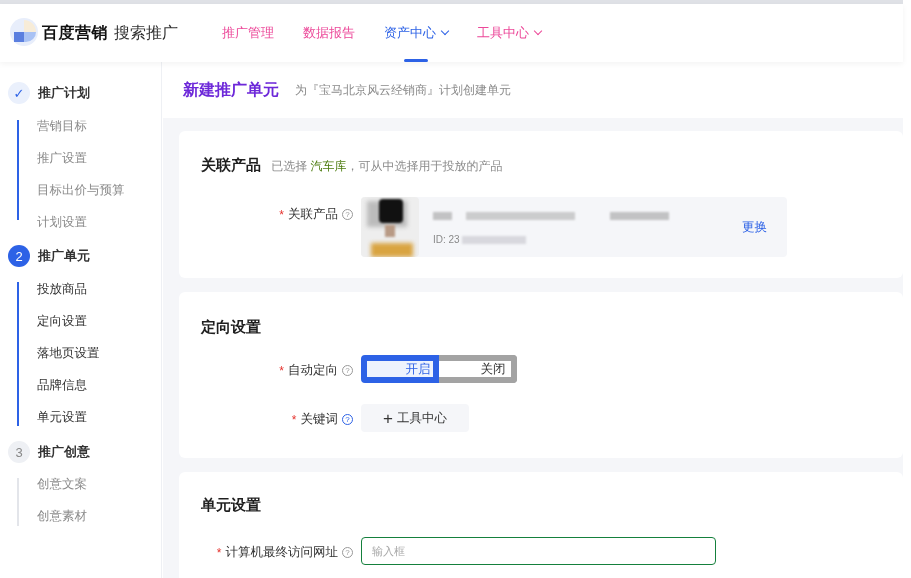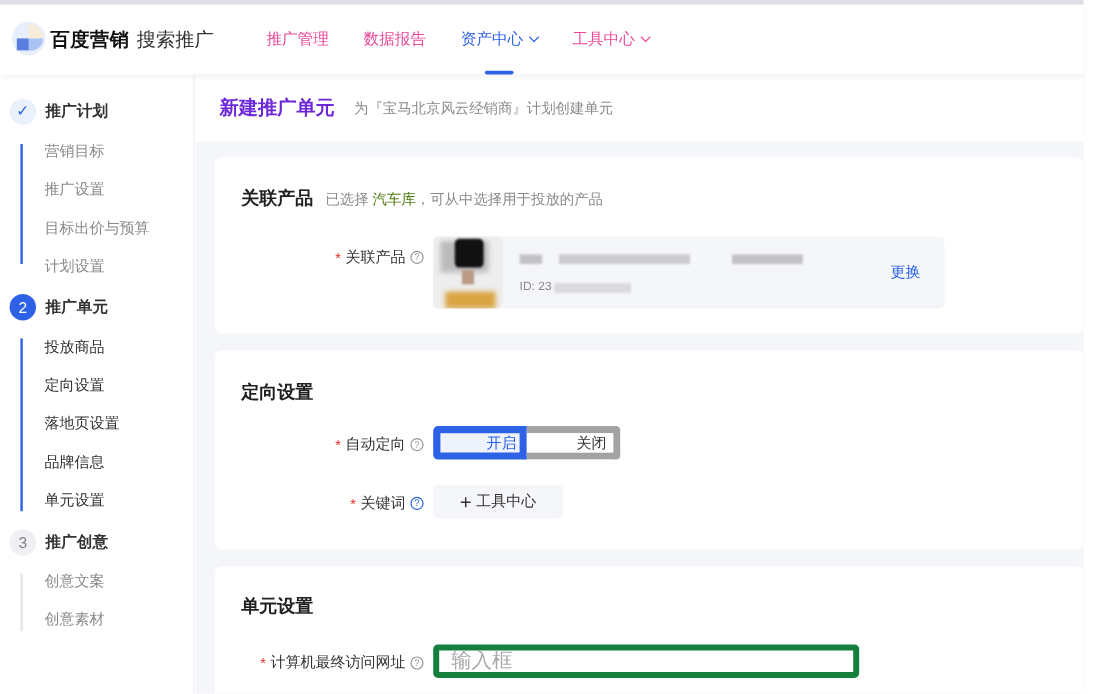--- a/index.html
+++ b/index.html
@@ -58,21 +58,21 @@
   .prod-id .blur { display: inline-block; width: 64px; height: 8px; background: #d8d8de; margin-left: 2px; filter: blur(1px); }
   .replace { position: absolute; right: 20px; top: 22px; font-size: 12.5px; color: #2d62e6; cursor: pointer; }
 
   .seg { position: absolute; left: 182px; top: 63px; display: flex; height: 28px; }
   .seg-btn { width: 78px; height: 28px; display: flex; align-items: center; justify-content: center; font-size: 12.5px; border: 6px solid #a3a3a3; background: #fff; color: #333; cursor: pointer; padding-left: 36px; }
   .seg-btn.on { border-color: #2d62e6; background: #eef3fd; color: #2d62e6; border-radius: 4px 0 0 4px; }
   .seg-btn.off { border-left: none; border-radius: 0 4px 4px 0; }
   .add-kw { position: absolute; left: 182px; top: 112px; width: 108px; height: 28px; background: #f5f6f9; border-radius: 4px; display: flex; align-items: center; justify-content: center; font-size: 12.5px; color: #333; cursor: pointer; }
   .add-kw .plus { font-size: 17px; margin-right: 4px; line-height: 1; }
 
-  .url-input { position: absolute; left: 182px; top: 65px; width: 355px; height: 28px; border: 5px solid #15803d; border-radius: 4px; background: #fff; padding: 0 10px; font-size: 17px; color: #333; font-family: inherit; outline: none; }
+  .url-input { position: absolute; left: 182px; top: 65px; width: 355px; height: 28px; border: 1px solid #15803d; border-radius: 4px; background: #fff; padding: 0 10px; font-size: 11px; color: #333; font-family: inherit; outline: none; }
   .url-input::placeholder { color: #a8a8a8; }
 </style>
 </head>
 <body>
 
 <div class="topstrip"></div>
 
 <header class="header">
   <div class="logo">
     <div class="logo-mark">

